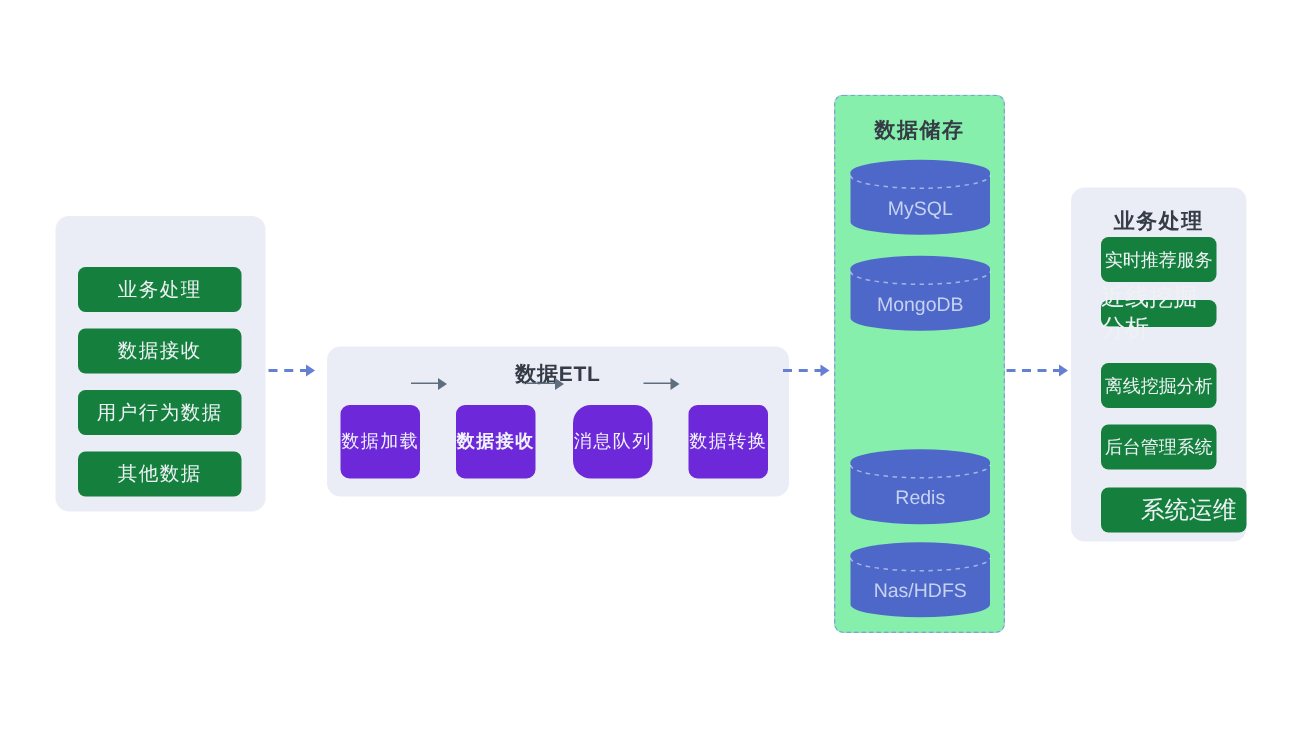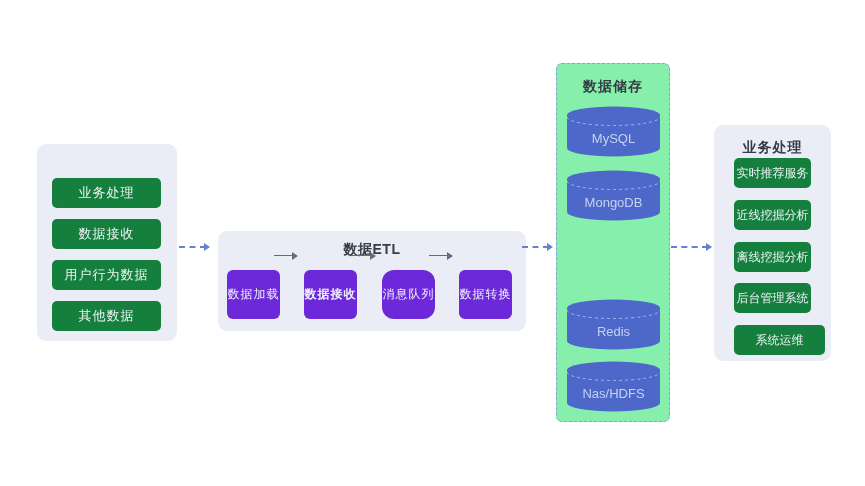--- a/index.html
+++ b/index.html
@@ -122,24 +122,24 @@
         <ellipse cx="47.5" cy="10" rx="46.5" ry="8.5" fill="#4d68c9"></ellipse>
         <path d="M1 12 a46.5 8.5 0 0 0 93 0" fill="none" stroke="rgba(255,255,255,0.5)" stroke-width="1" stroke-dasharray="3 3"></path>
         <text x="47.5" y="38" text-anchor="middle">Nas/HDFS</text>
       </svg>
     </div>
   </section>
 
   <section class="panel" style="left:714px;top:125px;width:117px;height:236px;">
     <div class="panel-title" style="top:14px;font-family:Liberation Mono, monospace;">业务处理</div>
     <div class="gbox" style="left:20px;top:33px;width:77px;height:30px;font-size:12px;letter-spacing:0;">实时推荐服务</div>
-    <div class="gbox" style="left:20px;top:75px;width:77px;height:30px;font-size:12px;letter-spacing:0;">近线挖掘分析</div>
+    <div class="gbox" style="left:20px;top:75px;width:77px;height:18px;font-size:16px;letter-spacing:0;">近线挖掘分析</div>
     <div class="gbox" style="left:20px;top:117px;width:77px;height:30px;font-size:12px;letter-spacing:0;">离线挖掘分析</div>
     <div class="gbox" style="left:20px;top:158px;width:77px;height:30px;font-size:12px;letter-spacing:0;">后台管理系统</div>
-    <div class="gbox" style="left:20px;top:200px;width:91px;height:30px;font-size:12px;letter-spacing:0;">系统运维</div>
+    <div class="gbox" style="left:20px;top:200px;width:77px;height:30px;font-size:16px;letter-spacing:0;padding-left:20px;">系统运维</div>
   </section>
 
   <div class="darrow" style="left:179px;top:243px;width:31px;">
       <i class="dline"></i>
       <i class="dhead"></i>
     </div>
   <div class="darrow" style="left:522px;top:243px;width:31px;">
       <i class="dline"></i>
       <i class="dhead"></i>
     </div>

